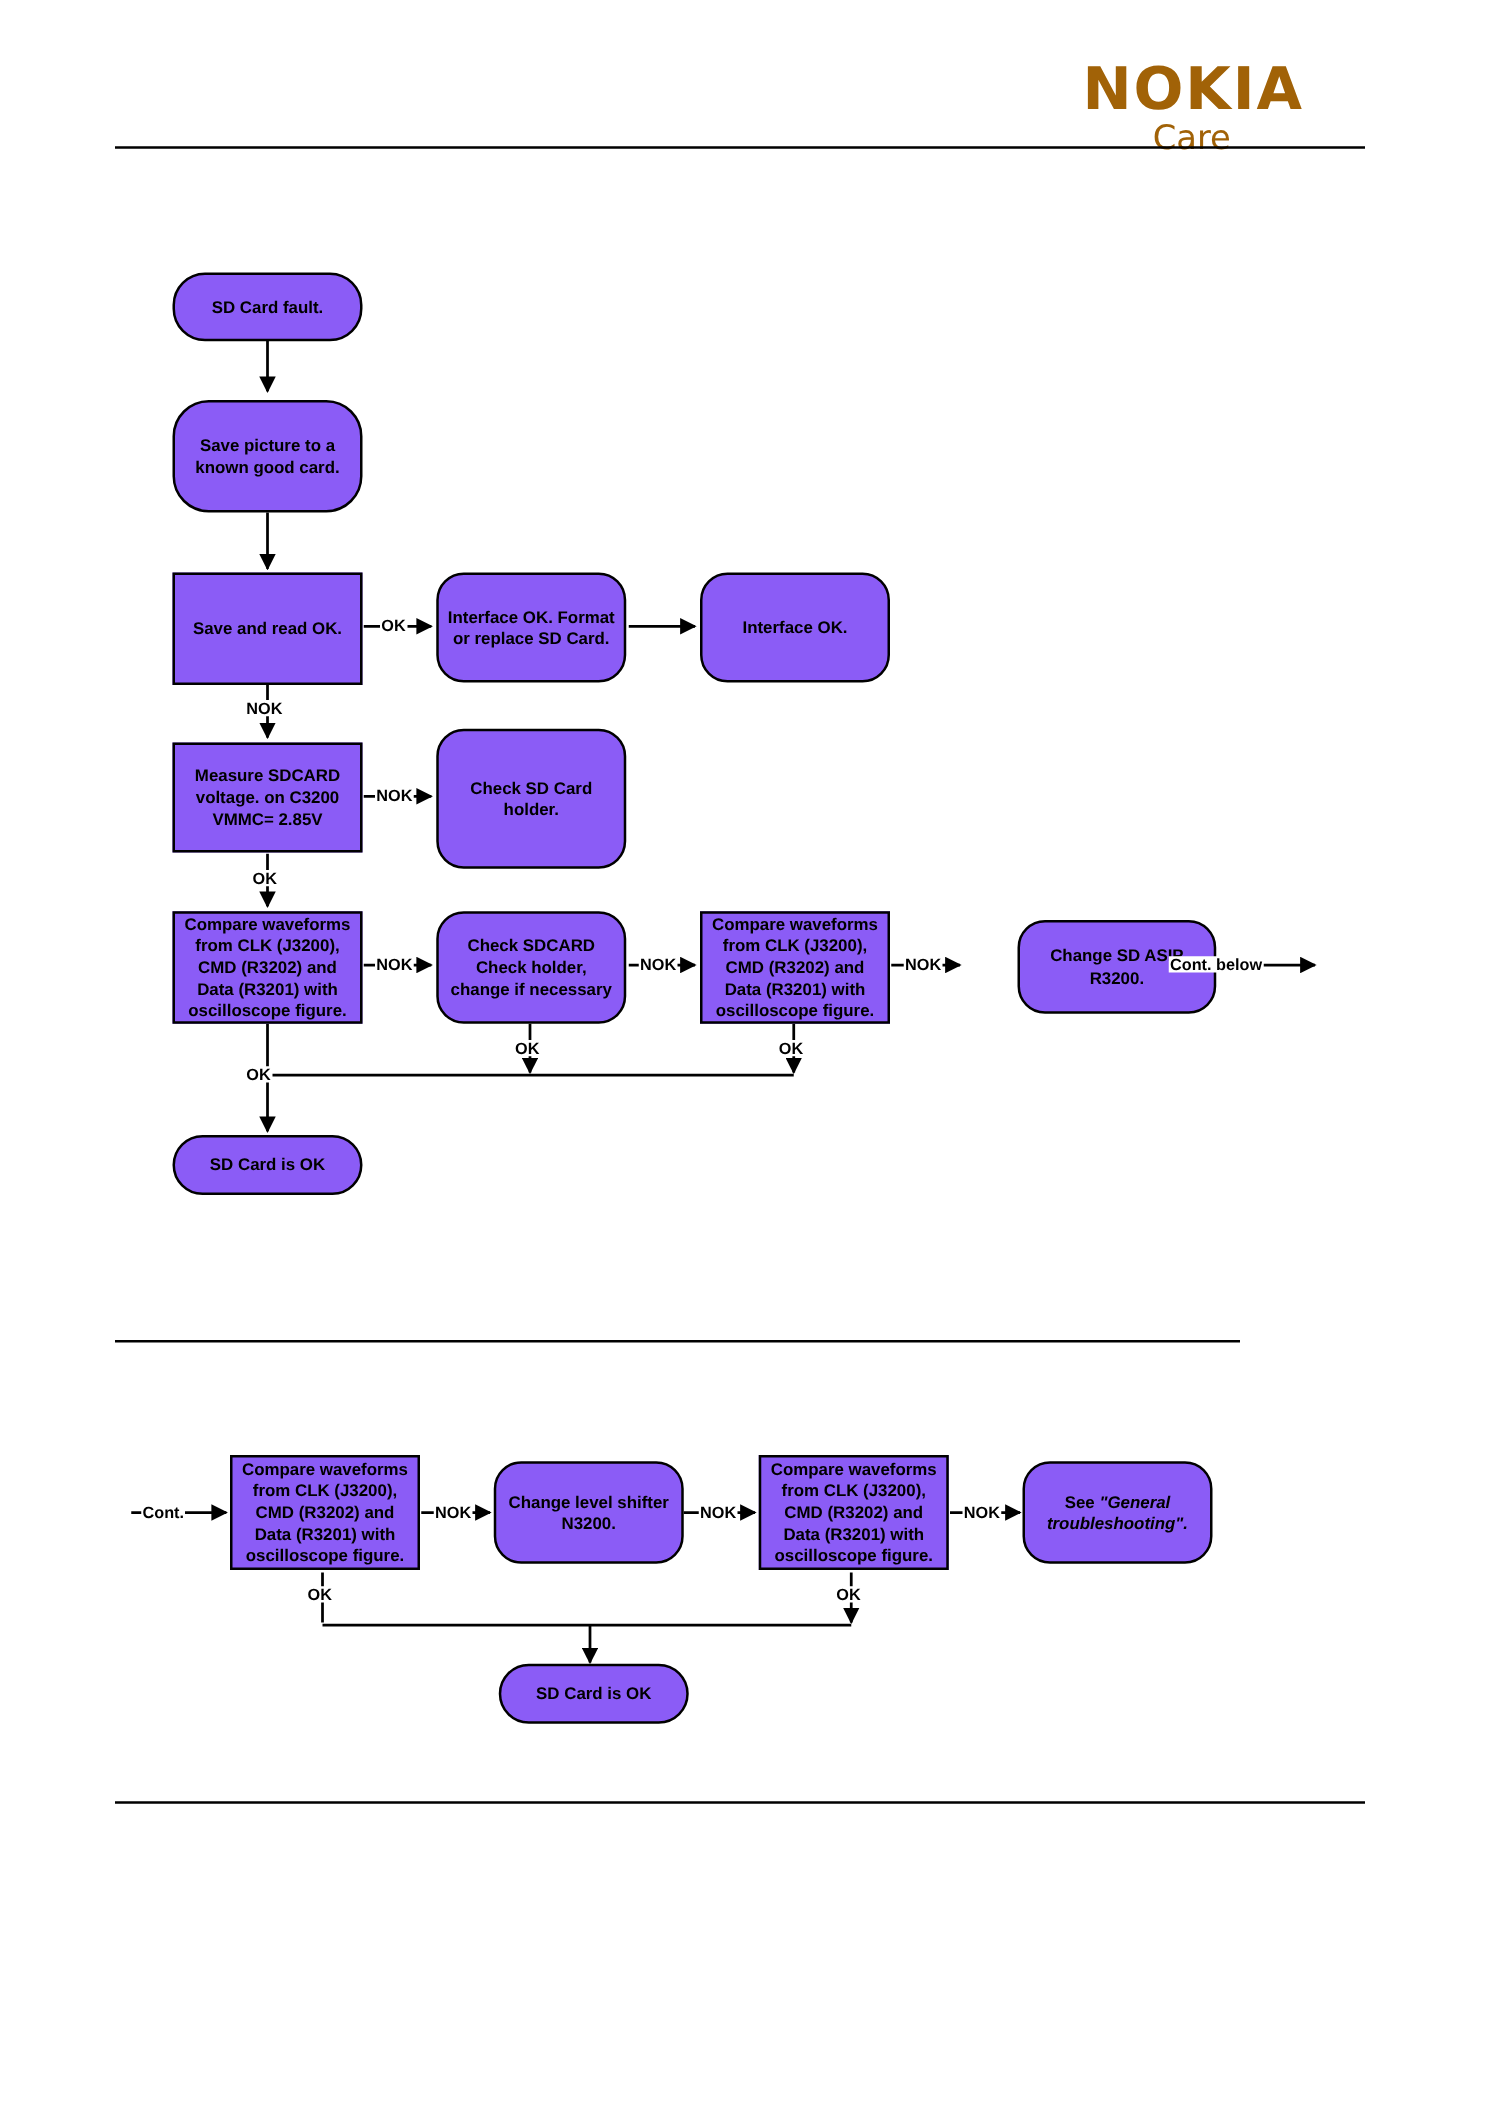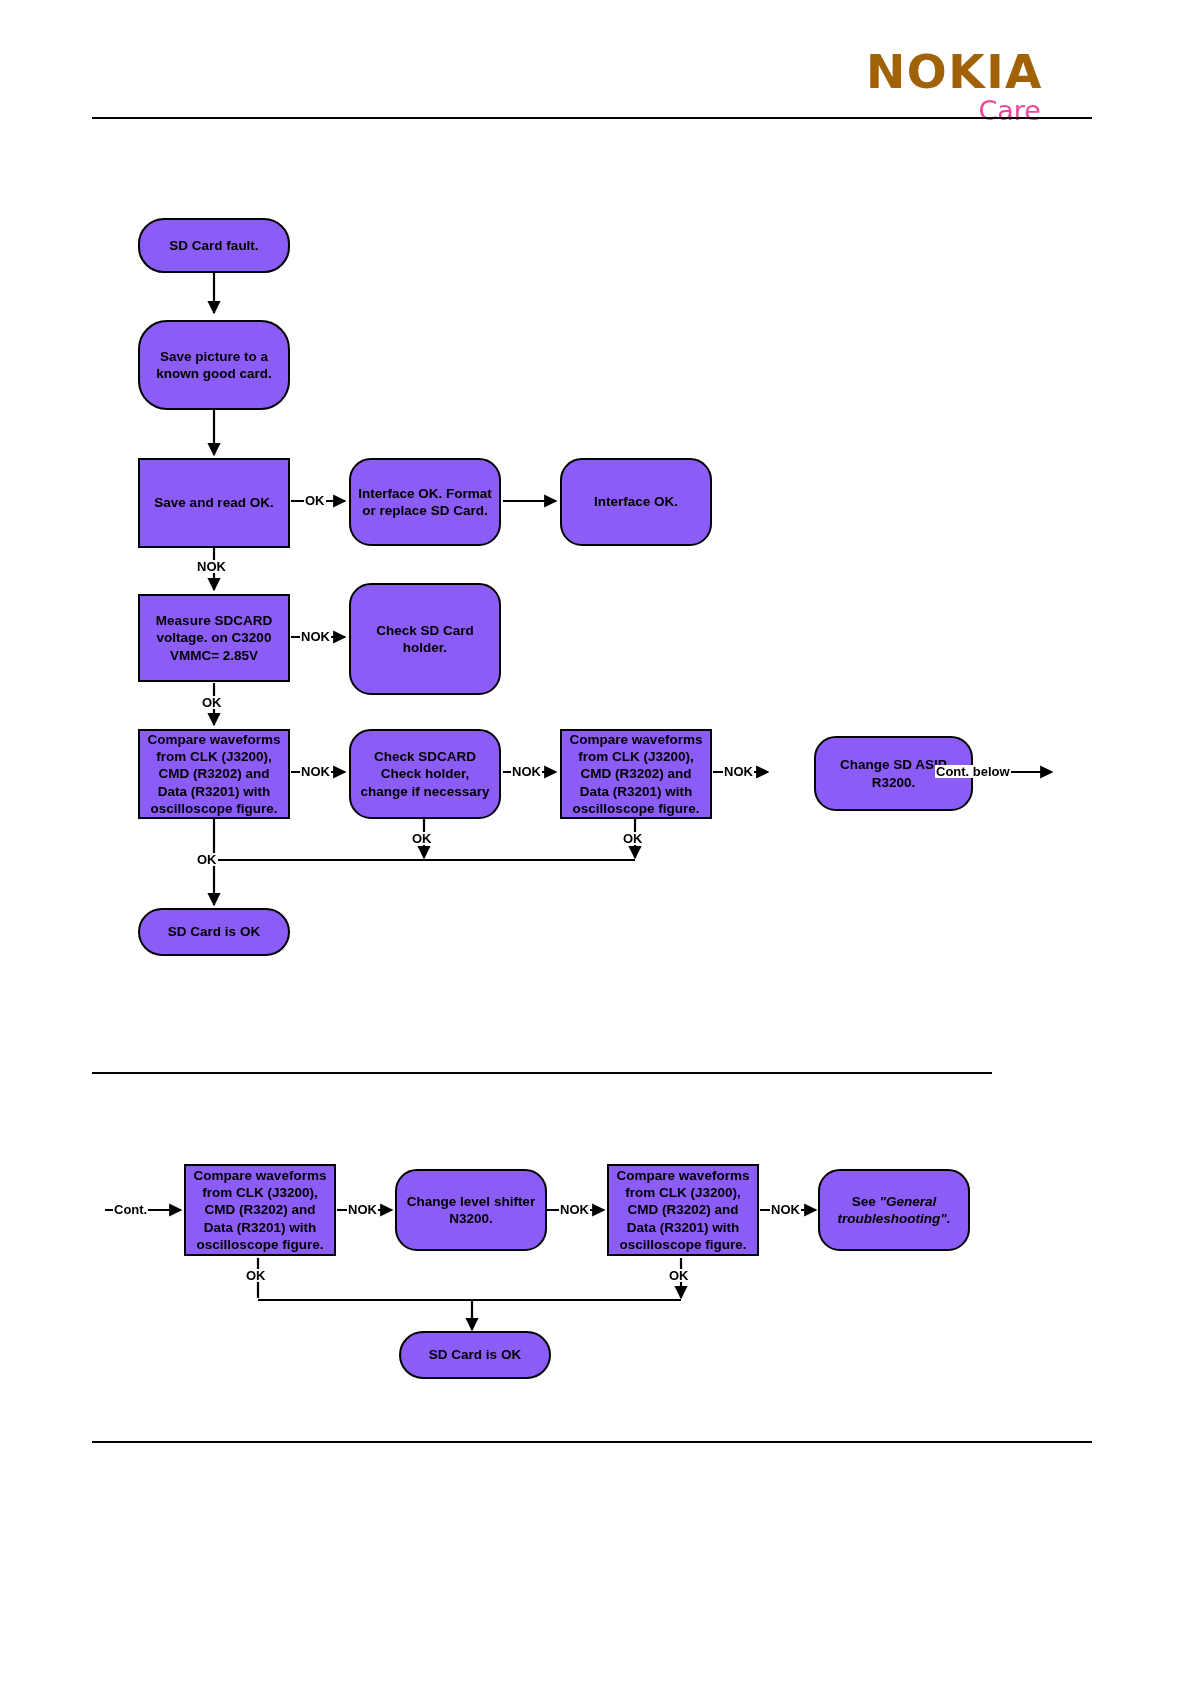--- a/index.html
+++ b/index.html
@@ -35,23 +35,24 @@
     font-size: 47px;
     font-weight: bold;
     letter-spacing: 1.5px;
     color: #a16207;
   }
   #brand-care {
     display: block;
     font-family: "DejaVu Sans", sans-serif;
     font-size: 27px;
     font-weight: normal;
-    color: #ec4899;
+    color: #a16207;
     margin-top: 2px;
     margin-right: 2px;
+    text-align: center;
   }
 
   .rule {
     position: absolute;
     background: #000000;
     height: 2px;
   }
   #rule-top   { left: 92px;  top: 117px;  width: 1000px; }
   #rule-mid   { left: 92px;  top: 1072px; width: 900px;  }
   #rule-bot   { left: 92px;  top: 1441px; width: 1000px; }

